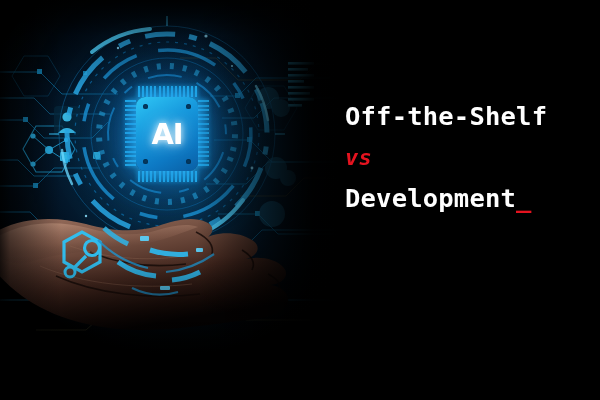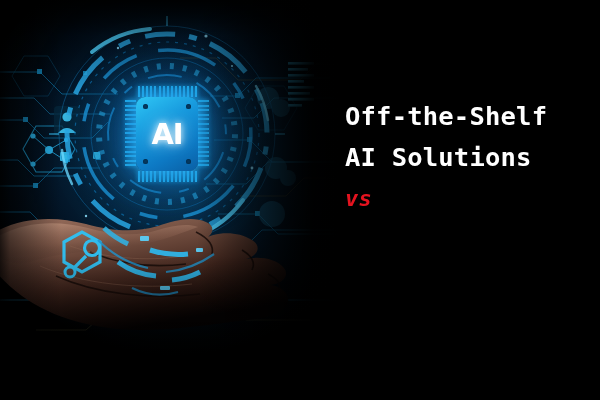--- a/index.html
+++ b/index.html
@@ -430,17 +430,17 @@
         <rect x="196" y="248" width="7" height="4" rx="1"></rect>
         <rect x="160" y="286" width="10" height="4" rx="1"></rect>
       </g>
     </svg>
 
     <div class="vignette"></div>
   </div>
 
   <div id="headline">
     <div class="line">Off-the-Shelf</div>
-    <div class="line">AI Solutions</div>
     <div class="line vs">vs</div>
+    <div class="line"><span>Development</span><span class="caret">_</span></div>
   </div>
 
 </div>
 
 </body></html>

